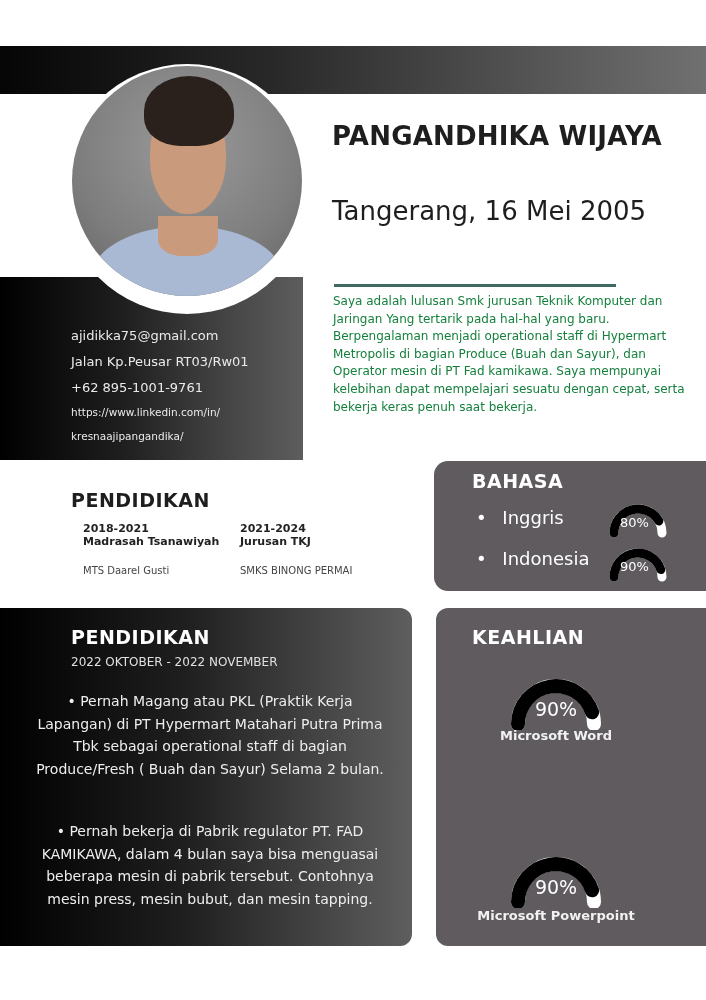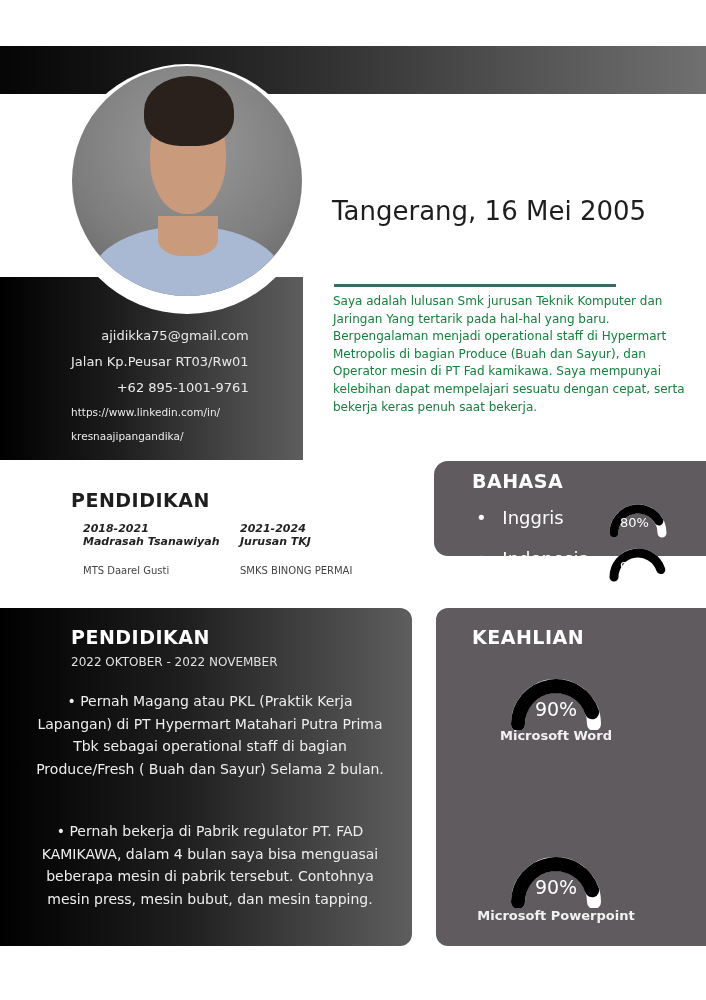--- a/index.html
+++ b/index.html
@@ -10,27 +10,27 @@
   .photo { position:absolute; left:72px; top:66px; width:230px; height:230px; border-radius:50%; overflow:hidden; background:radial-gradient(circle at 50% 35%, #9a9a9a 0%, #7d7d7d 60%, #5f5f5f 100%); }
   .photo .hair { position:absolute; left:72px; top:10px; width:90px; height:70px; border-radius:50% 50% 40% 40%; background:#2a211c; }
   .photo .face { position:absolute; left:78px; top:36px; width:76px; height:112px; border-radius:45% 45% 48% 48%; background:#c99a7c; }
   .photo .shirt { position:absolute; left:20px; top:160px; width:190px; height:100px; border-radius:50% 50% 0 0; background:#a9b9d3; }
   .photo .collar { position:absolute; left:86px; top:150px; width:60px; height:40px; background:#c99a7c; border-radius:0 0 40% 40%; }
   .name { position:absolute; left:332px; top:121px; font-family:"DejaVu Sans", sans-serif; font-weight:bold; font-size:26px; line-height:31px; color:#1e1e1e; letter-spacing:0.2px; }
   .birth { position:absolute; left:332px; top:196px; font-size:26px; color:#1e1e1e; }
   .divider { position:absolute; left:334px; top:284px; width:282px; height:3px; background:#3d6b63; }
   .about { position:absolute; left:333px; top:293px; width:360px; font-size:12px; line-height:17.6px; color:#15803d; }
   .contact { position:absolute; left:71px; top:328px; color:#eaeaea; }
-  .contact .line { font-size:13px; margin-bottom:11px;text-align:right; }
+  .contact .line { font-size:13px; margin-bottom:11px; }
   .contact .small { font-size:10.5px; margin-bottom:12px; }
   .edu-title { position:absolute; left:71px; top:489px; font-weight:bold; font-size:19px; color:#1e1e1e; letter-spacing:0.5px; }
   .edu-col { position:absolute; top:522px; font-size:11px; line-height:13px; }
-  .edu-col .yr, .edu-col .deg { font-weight:bold; color:#222;font-style:italic; }
+  .edu-col .yr, .edu-col .deg { font-weight:bold; color:#222; }
   .edu-col .sch { margin-top:16px; color:#444; font-size:10px; }
-  .bahasa-box { position:absolute; left:434px; top:461px; width:272px; height:95px; background:#5f5b5e; border-radius:14px 0 0 14px; }
+  .bahasa-box { position:absolute; left:434px; top:461px; width:272px; height:130px; background:#5f5b5e; border-radius:14px 0 0 14px; }
   .box-title { font-weight:bold; color:#fff; font-size:19px; letter-spacing:0.5px; }
   .lang { position:absolute; color:#fff; font-size:18px; }
   .mini-gauge { position:absolute; width:62px; height:40px; }
   .mini-gauge span { position:absolute; left:13px; top:16px; font-size:13px; color:#fff; }
   .exp-box { position:absolute; left:0; top:608px; width:412px; height:338px; background:linear-gradient(90deg,#000 0%,#1f1f1f 45%,#4d4d4d 85%,#5e5e5e 100%); border-radius:0 12px 12px 0; }
   .exp-title { position:absolute; left:71px; top:626px; }
   .exp-date { position:absolute; left:71px; top:655px; font-size:12px; color:#e0e0e0; }
   .exp-item { position:absolute; left:30px; width:360px; text-align:center; font-size:14px; line-height:22.5px; color:#eee; }
   .skill-box { position:absolute; left:436px; top:608px; width:270px; height:338px; background:#5f5b5e; border-radius:12px 0 0 12px; }
   .skill { position:absolute; width:170px; text-align:center; }
@@ -46,20 +46,21 @@
 
 <div class="photo-ring"></div>
 <div class="photo">
   <div class="shirt"></div>
   <div class="collar"></div>
   <div class="face"></div>
   <div class="hair"></div>
 </div>
 
 <div class="name">
+  <div>PANGANDHIKA WIJAYA</div>
 </div>
 <div class="birth">Tangerang, 16 Mei 2005</div>
 <div class="divider"></div>
 <div class="about">Saya adalah lulusan Smk jurusan Teknik Komputer dan Jaringan Yang tertarik pada hal-hal yang baru. Berpengalaman menjadi operational staff di Hypermart Metropolis di bagian Produce (Buah dan Sayur), dan Operator mesin di PT Fad kamikawa. Saya mempunyai kelebihan dapat mempelajari sesuatu dengan cepat, serta bekerja keras penuh saat bekerja.</div>
 
 <div class="contact">
   <div class="line">ajidikka75@gmail.com</div>
   <div class="line">Jalan Kp.Peusar RT03/Rw01</div>
   <div class="line">+62 895-1001-9761</div>
   <div class="small">https://www.linkedin.com/in/</div>

